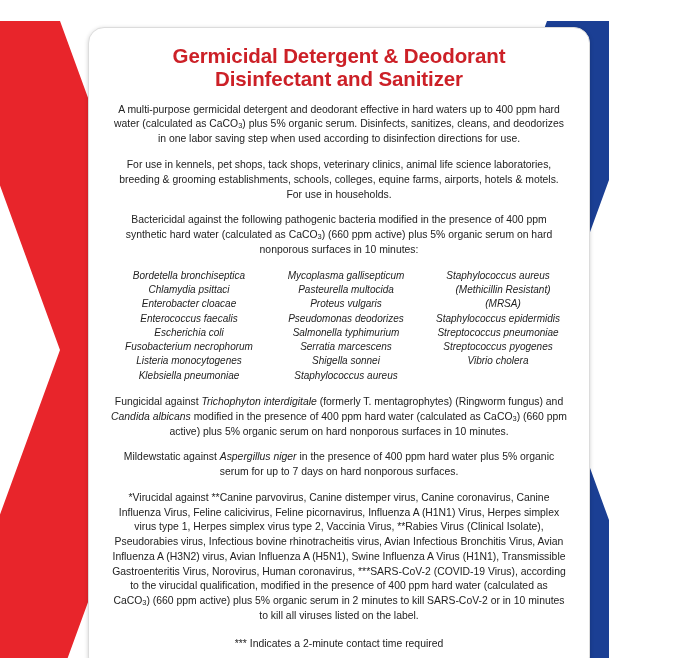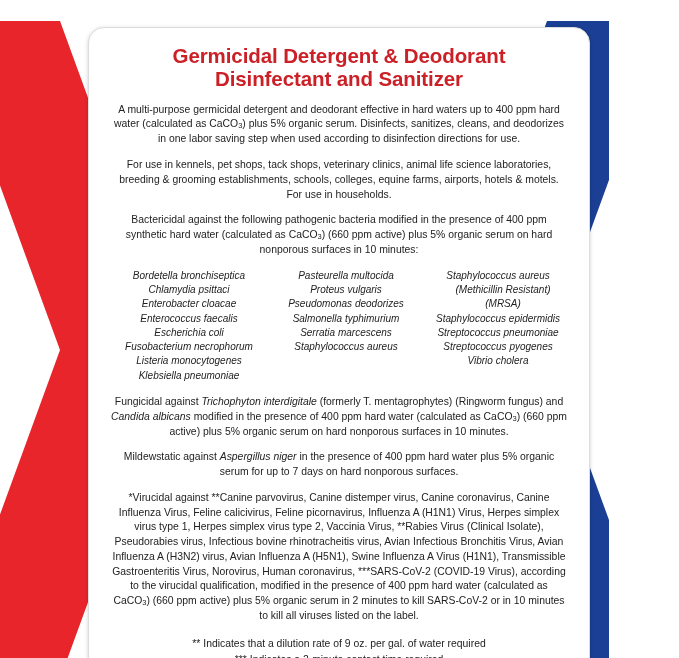--- a/index.html
+++ b/index.html
@@ -126,25 +126,27 @@
           <div>Bordetella bronchiseptica</div>
           <div>Chlamydia psittaci</div>
           <div>Enterobacter cloacae</div>
           <div>Enterococcus faecalis</div>
           <div>Escherichia coli</div>
           <div>Fusobacterium necrophorum</div>
           <div>Listeria monocytogenes</div>
           <div>Klebsiella pneumoniae</div>
         </div>
         <div class="bac-col c2">
+          <div>Mycoplasma gallisepticum</div>
           <div>Pasteurella multocida</div>
           <div>Proteus vulgaris</div>
           <div>Pseudomonas deodorizes</div>
           <div>Salmonella typhimurium</div>
           <div>Serratia marcescens</div>
+          <div>Shigella sonnei</div>
           <div>Staphylococcus aureus</div>
         </div>
         <div class="bac-col c3">
           <div>Staphylococcus aureus</div>
           <div class="indent">(Methicillin Resistant)</div>
           <div class="indent">(MRSA)</div>
           <div>Staphylococcus epidermidis</div>
           <div>Streptococcus pneumoniae</div>
           <div>Streptococcus pyogenes</div>
           <div>Vibrio cholera</div>
@@ -157,19 +159,18 @@
 
       <p>
         <span>Mildewstatic against </span><em>Aspergillus niger</em><span> in the presence of 400 ppm hard water plus 5% organic serum for up to 7 days on hard nonporous surfaces.</span>
       </p>
 
       <p>
         <span>*Virucidal against **Canine parvovirus, Canine distemper virus, Canine coronavirus, Canine Influenza Virus, Feline calicivirus, Feline picornavirus, Influenza A (H1N1) Virus, Herpes simplex virus type 1, Herpes simplex virus type 2, Vaccinia Virus, **Rabies Virus (Clinical Isolate), Pseudorabies virus, Infectious bovine rhinotracheitis virus, Avian Infectious Bronchitis Virus, Avian Influenza A (H3N2) virus, Avian Influenza A (H5N1), Swine Influenza A Virus (H1N1), Transmissible Gastroenteritis Virus, Norovirus, Human coronavirus, ***SARS-CoV-2 (COVID-19 Virus), according to the virucidal qualification, modified in the presence of 400 ppm hard water (calculated as CaCO</span><span class="sub">3</span><span>) (660 ppm active) plus 5% organic serum in 2 minutes to kill SARS-CoV-2 or in 10 minutes to kill all viruses listed on the label.</span>
       </p>
 
       <div class="footnotes">
-        <div>** Indicates that a dilution rate of 9 oz. per gal. of water required</div>
         <div>*** Indicates a 2-minute contact time required</div>
       </div>
 
     </div>
   </div>
 </div>
 
 </body></html>

